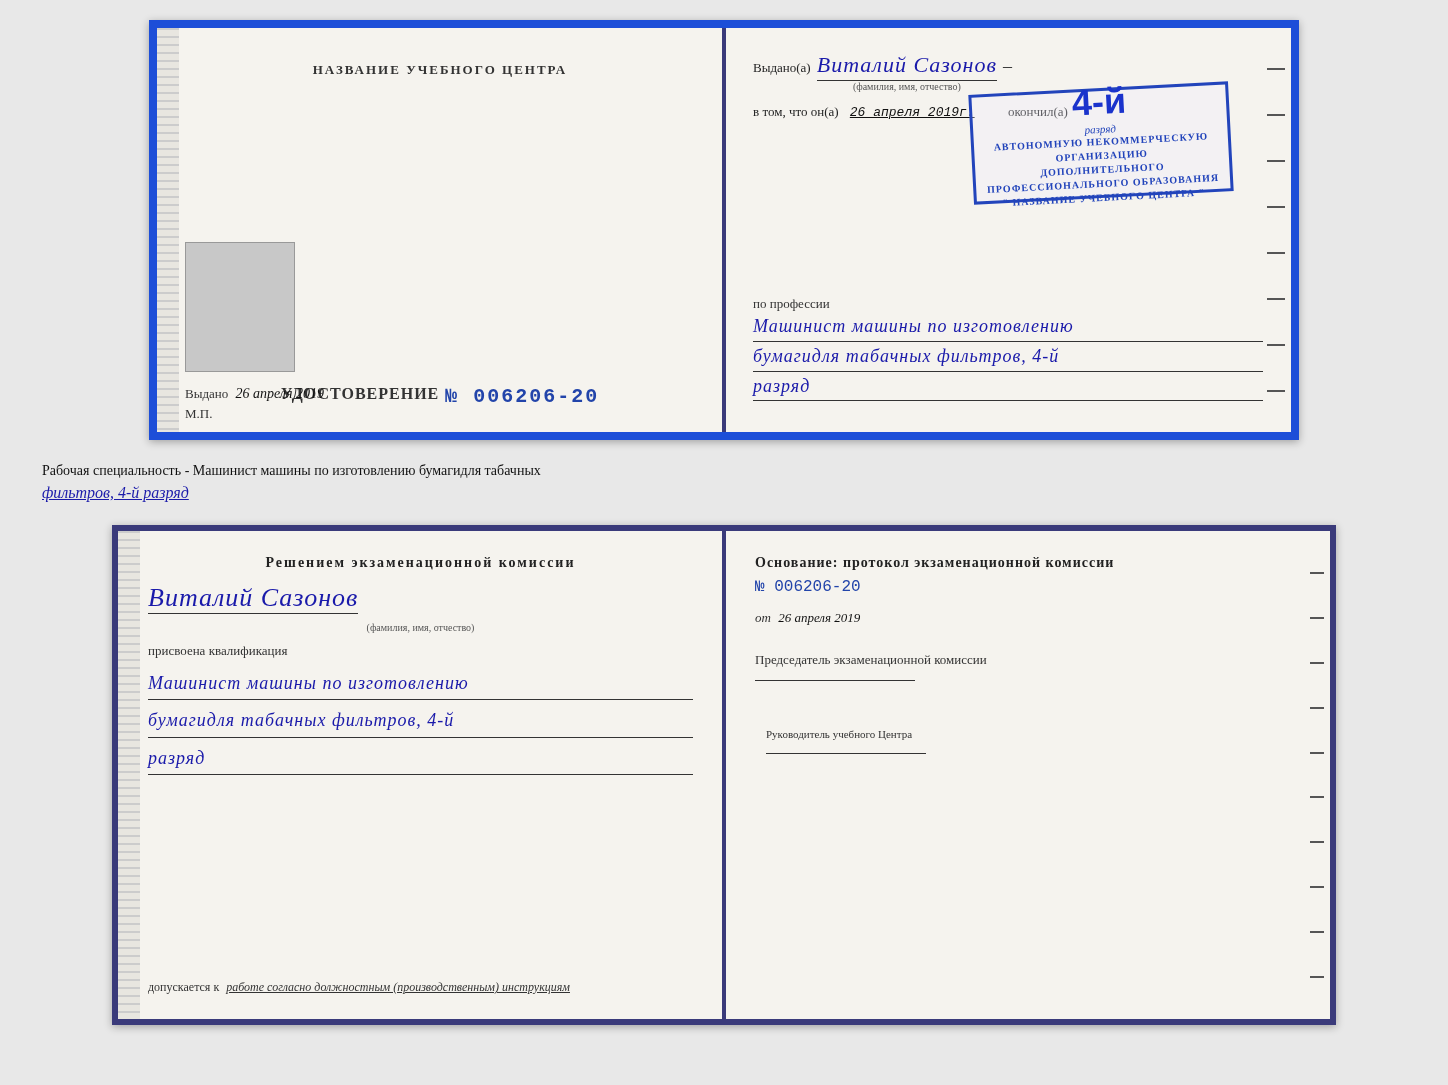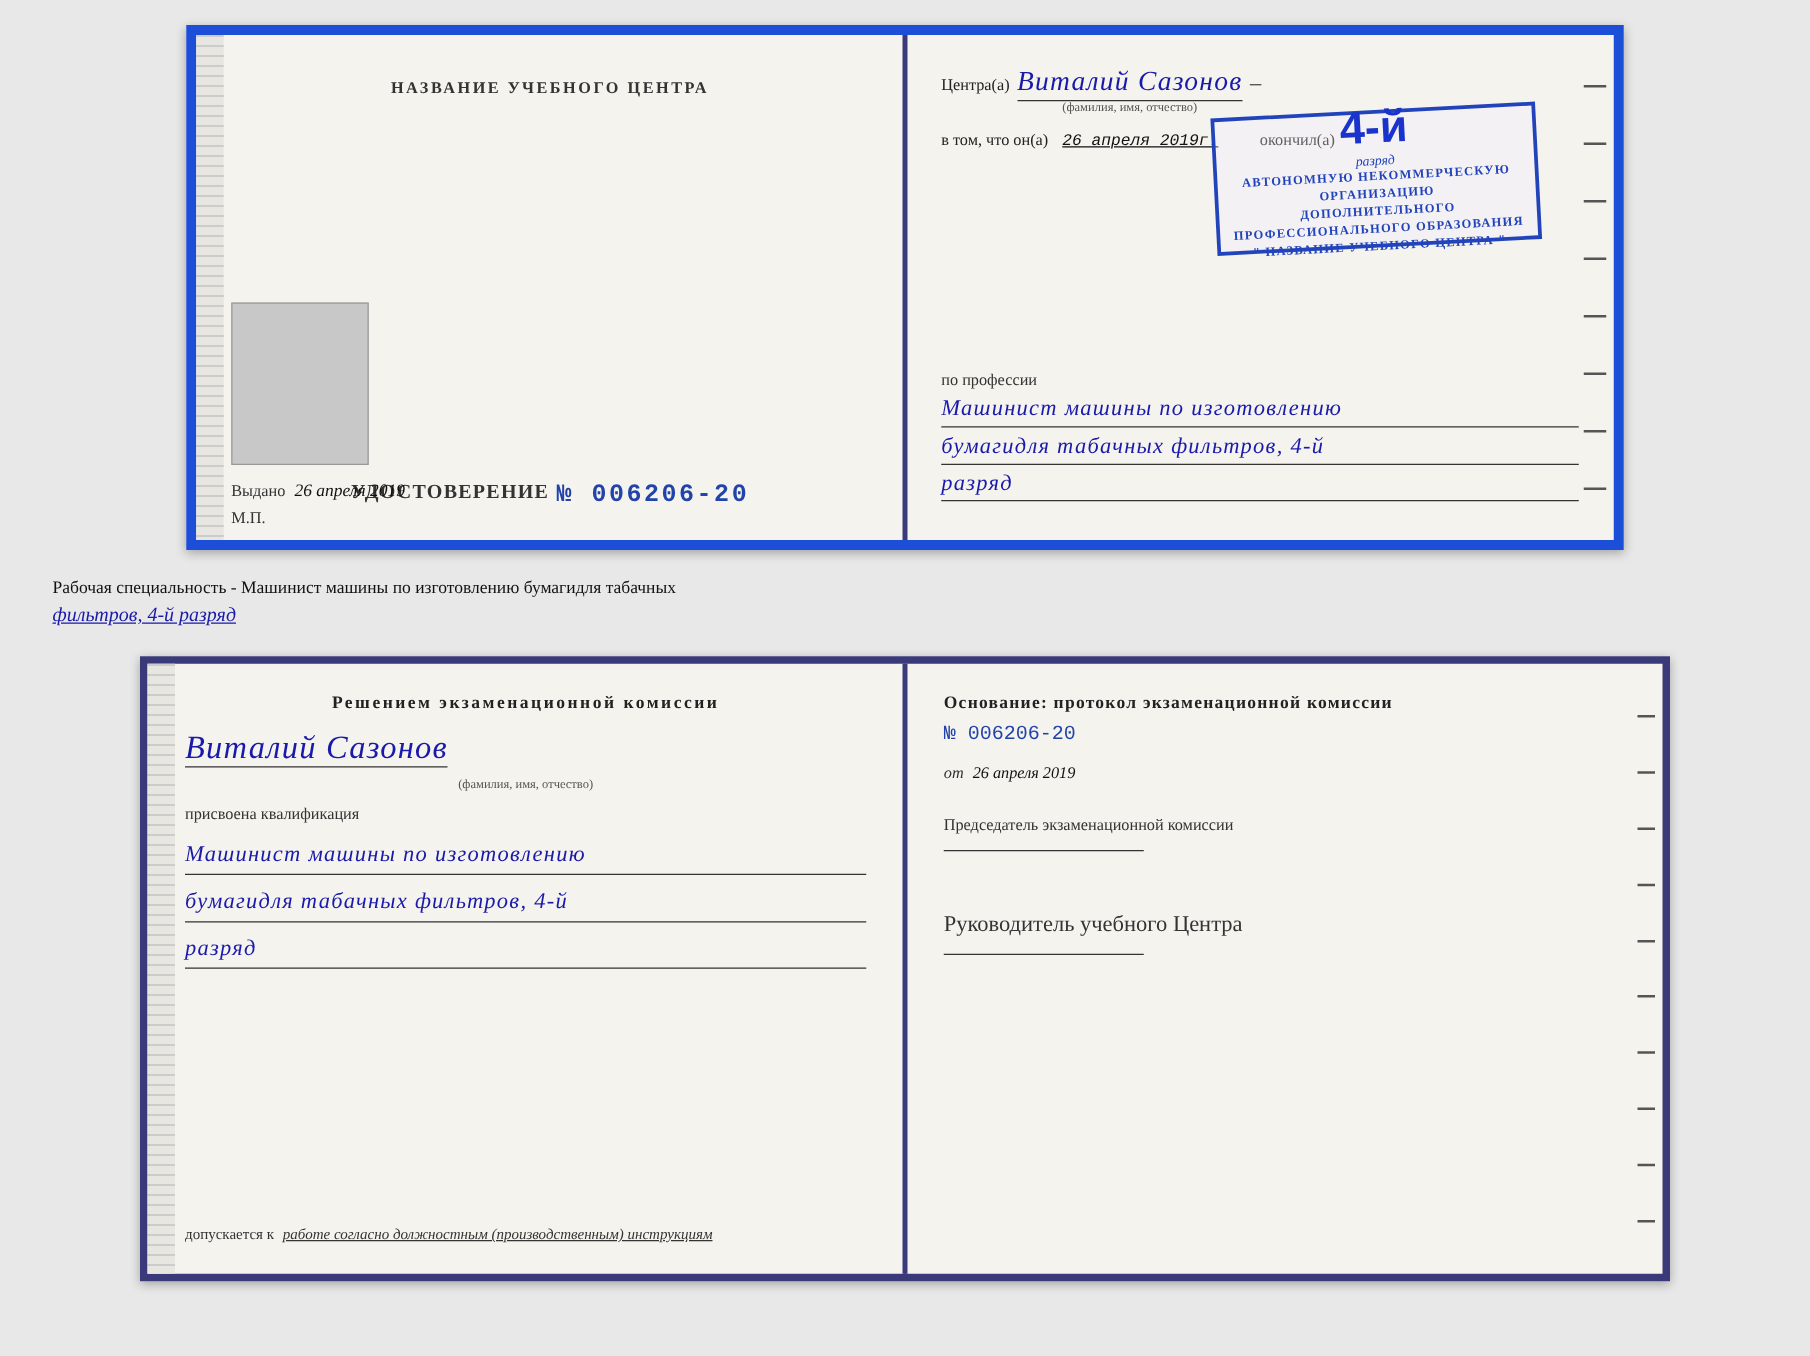--- a/index.html
+++ b/index.html
@@ -354,23 +354,24 @@
       line-height: 1.5;
       margin-bottom: 30px;
     }
     .br-signature-line {
       border-bottom: 1px solid #333;
       width: 160px;
       margin: 10px 0;
       display: inline-block;
     }
     .br-head {
-      font-size: 18px;
+      font-size: 11px;
       color: #333;
       line-height: 1.5;
+      margin-left: 11px;
     }
 
     
     .side-dashes-bottom {
       position: absolute;
       right: 6px;
       top: 20px;
       bottom: 20px;
       display: flex;
       flex-direction: column;
@@ -428,21 +429,21 @@
       <span>Выдано</span>
       <span class="issued-date" style="font-style:italic; margin-left:4px;">26 апреля 2019</span>
     </div>
 
     <div class="mp-label">М.П.</div>
   </div>
 
   <div class="doc-right">
 
     <div class="recipient-row">
-      <span style="font-size:13px;">Центра(а)</span>
+      <span style="font-size:13px;">Выдано(а)</span>
       <div style="display:flex; flex-direction:column; align-items:center;">
         <span class="recipient-name">Виталий Сазонов</span>
         <span class="small-label">(фамилия, имя, отчество)</span>
       </div>
       <span class="dash">–</span>
     </div>
 
     <div class="date-row">
       <span>в том, что он(а)</span>
       <span class="handwritten-date" style="margin-left:8px;text-decoration:underline;">26 апреля 2019г.</span>

